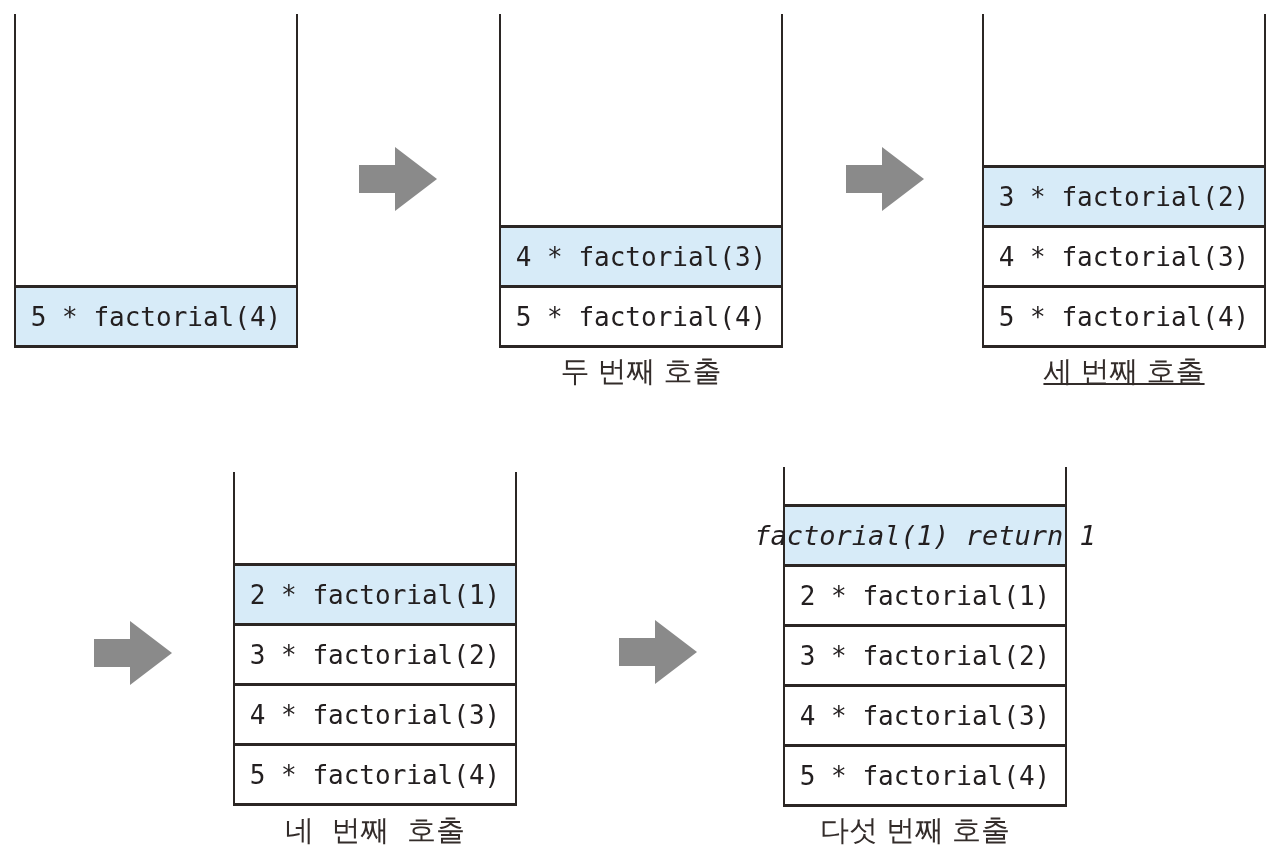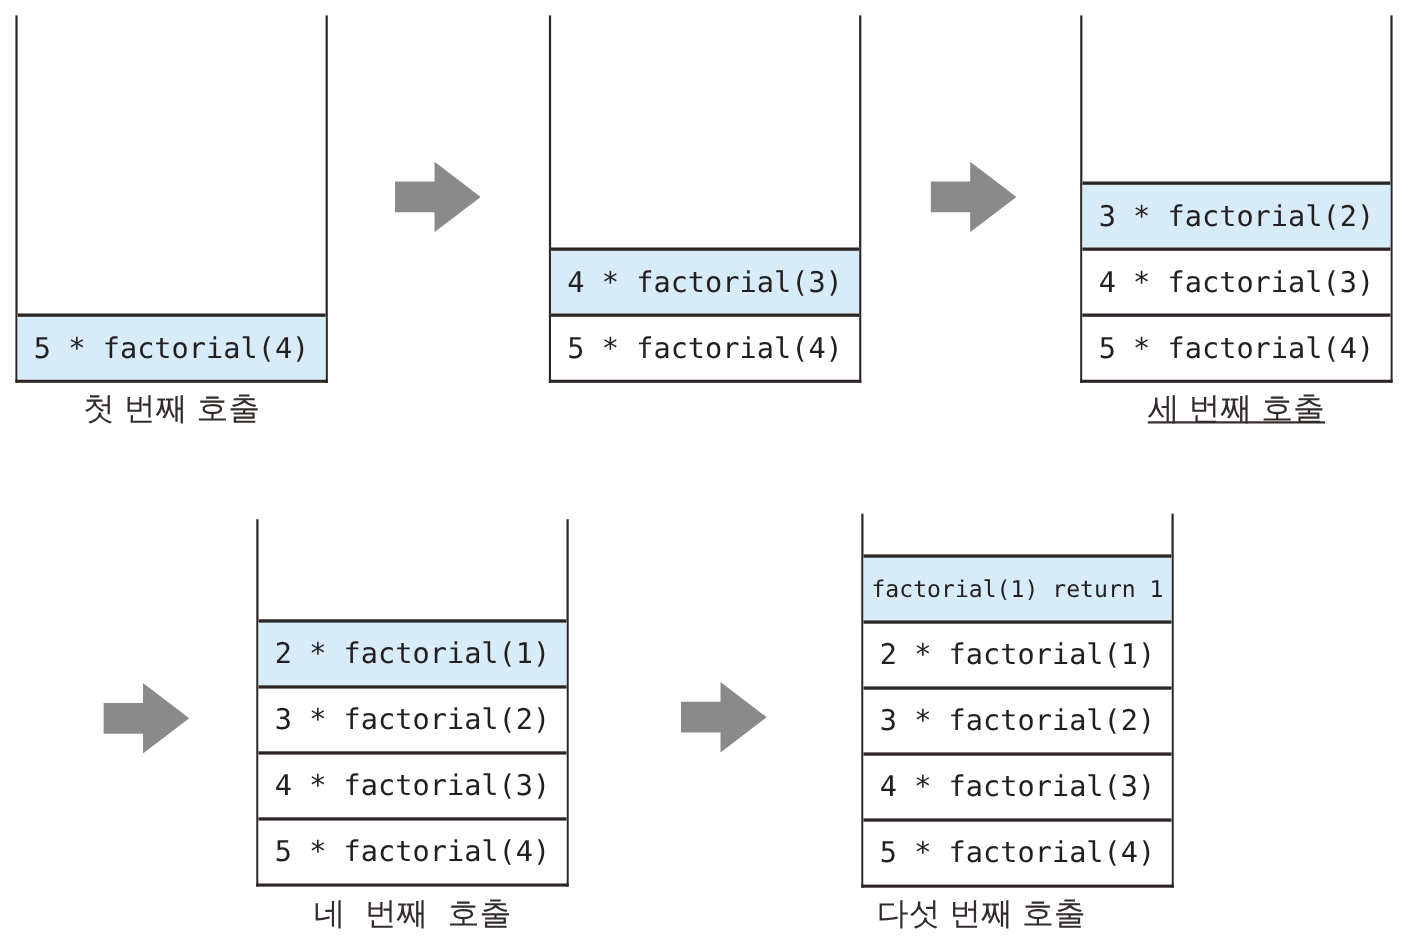--- a/index.html
+++ b/index.html
@@ -13,68 +13,68 @@
     border-bottom: 3px solid #2b2624;
     display: flex; flex-direction: column; justify-content: flex-end;
     background: #ffffff;
   }
   .frame {
     box-sizing: border-box; height: 60px; border-top: 3px solid #2b2624;
     display: flex; align-items: center; justify-content: center;
     font-size: 26px; color: #231f20; background: #ffffff; white-space: pre;
   }
   .frame.hl { background: #d7ebf8; }
-  .frame.small { font-size: 21px; }
+  .frame.small { font-size: 27px; font-style: italic; }
   .caption {
     position: absolute; width: 284px; text-align: center;
     font-family: "Liberation Sans", "DejaVu Sans", sans-serif;
     font-size: 29px; color: #332c2a; white-space: nowrap;
   }
   .arrow { position: absolute; width: 78px; height: 64px; }
   .arrow polygon { fill: #8a8a8a; }
   
   #s1 { left: 14px;  top: 14px;  height: 334px; }
   #s2 { left: 499px; top: 14px;  height: 334px; }
   #s3 { left: 982px; top: 14px;  height: 334px; }
   #s4 { left: 233px; top: 472px; height: 334px; }
   #s5 { left: 783px; top: 467px; height: 340px; }
   #c1 { left: 14px;  top: 352px; }
   #c2 { left: 499px; top: 352px; }
   #c3 { left: 982px; top: 352px; text-decoration: underline; }
   #c4 { left: 233px; top: 811px; font-family: Liberation Mono, monospace; }
-  #c5 { left: 750px; top: 811px; }
+  #c5 { left: 773px; top: 811px; }
   #a1 { left: 359px; top: 147px; }
   #a2 { left: 846px; top: 147px; }
   #a3 { left: 94px;  top: 621px; }
   #a4 { left: 619px; top: 620px; }
 </style>
 </head>
 <body>
 
 <div class="canvas">
 
   <div id="s1" class="stack">
     <div class="frame hl" style="background-color: rgb(215, 235, 248);">
       <span>5 * factorial(4)</span>
     </div>
   </div>
-  <div id="c1" class="caption">첫 번째 호출</div>
 
   <svg id="a1" class="arrow" viewBox="0 0 78 64">
     <polygon points="0,18 36,18 36,0 78,32 36,64 36,46 0,46" fill="#8a8a8a"></polygon>
   </svg>
 
   <div id="s2" class="stack">
     <div class="frame hl" style="background-color: rgb(215, 235, 248);">
       <span>4 * factorial(3)</span>
     </div>
     <div class="frame">
       <span>5 * factorial(4)</span>
     </div>
   </div>
+  <div id="c2" class="caption">두 번째 호출</div>
 
   <svg id="a2" class="arrow" viewBox="0 0 78 64">
     <polygon points="0,18 36,18 36,0 78,32 36,64 36,46 0,46" fill="#8a8a8a"></polygon>
   </svg>
 
   <div id="s3" class="stack">
     <div class="frame hl" style="background-color: rgb(215, 235, 248);">
       <span>3 * factorial(2)</span>
     </div>
     <div class="frame">

